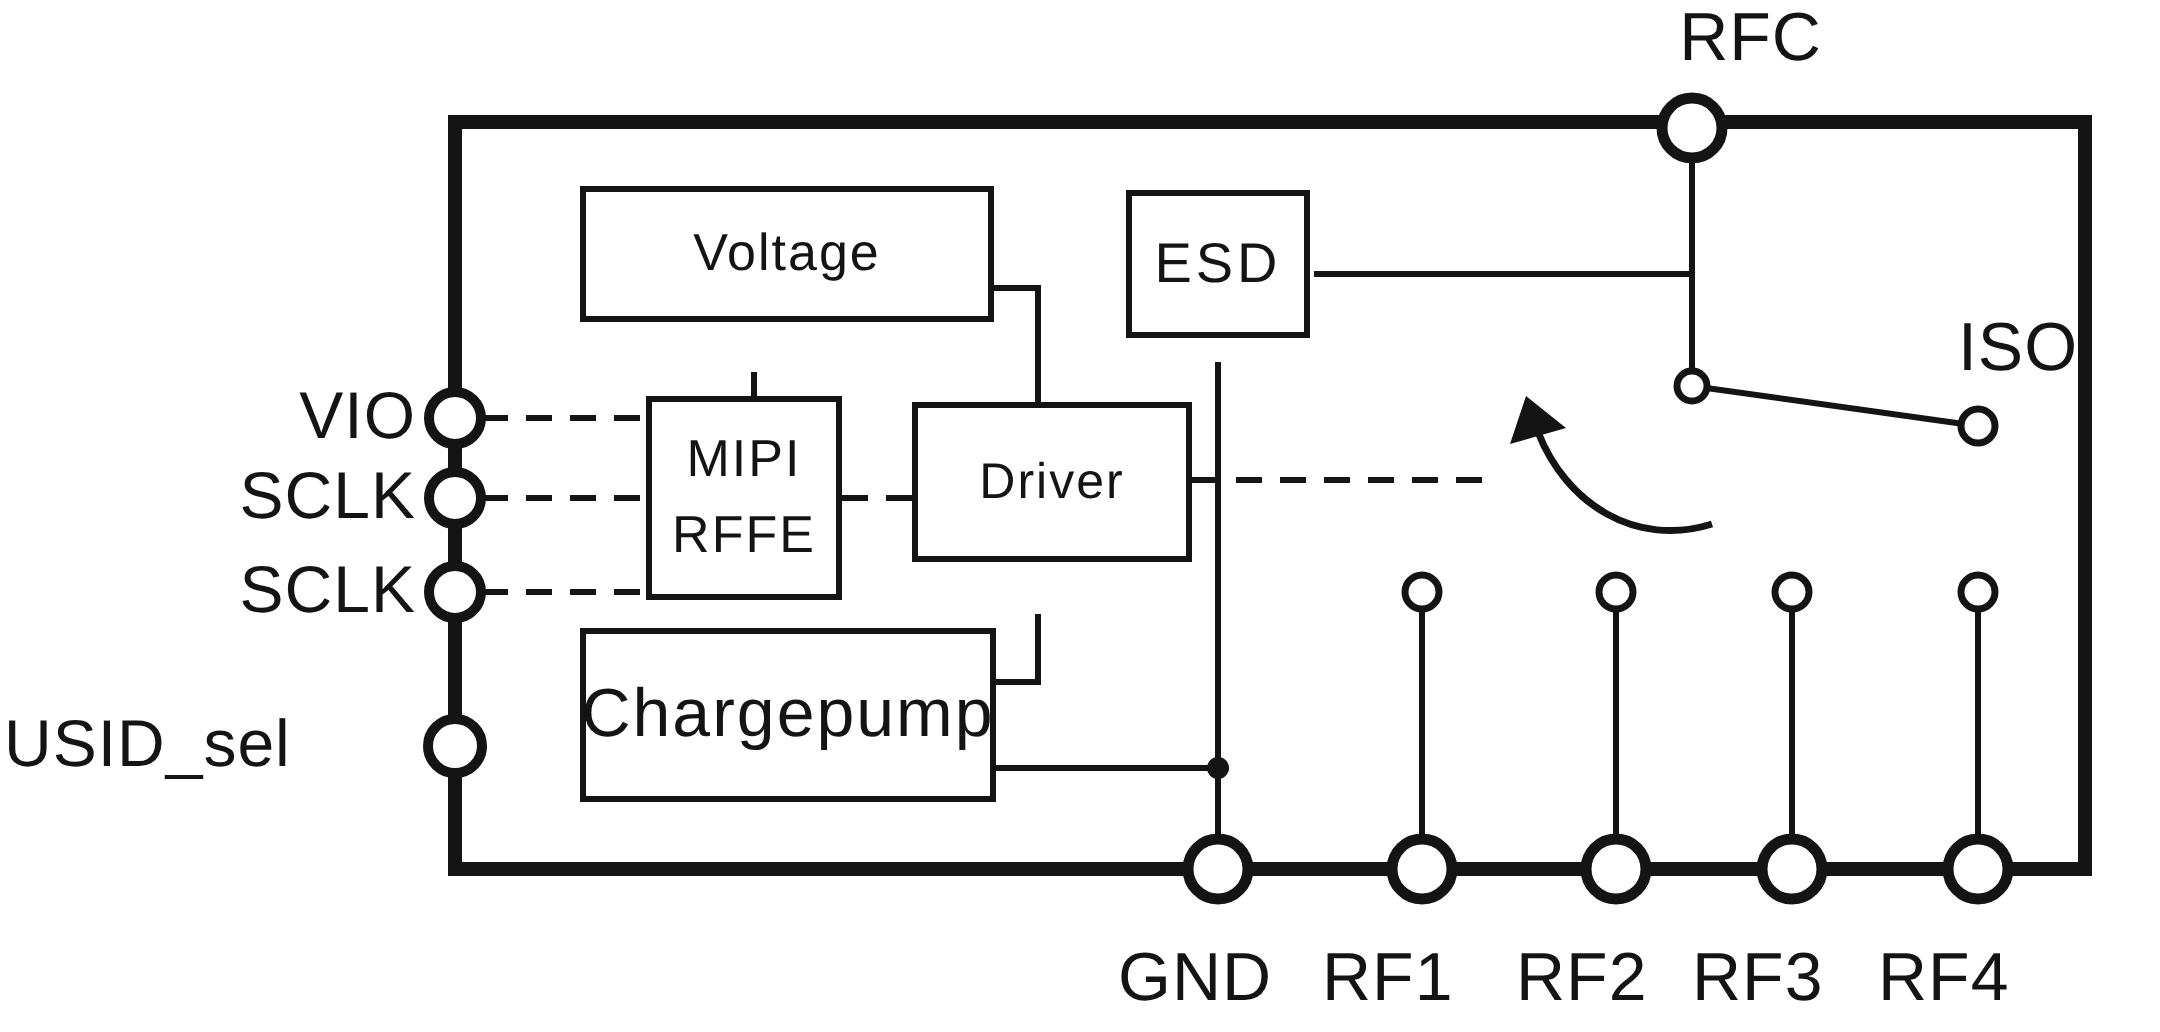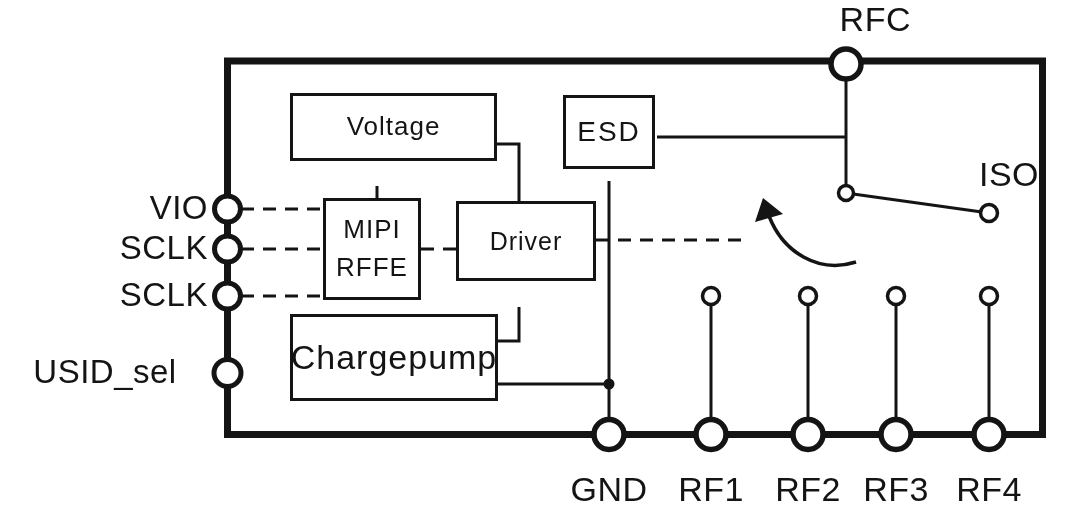--- a/index.html
+++ b/index.html
@@ -54,22 +54,22 @@
     font-size: 33px;
     font-weight: 500;
     white-space: nowrap;
     letter-spacing: 0.5px;
   }
   .lbl-rfc   { left: 781px; top: 0px;   width: 130px; text-align: right; font-size: 34px; }
   .lbl-iso   { left: 964px; top: 155px; width: 90px;  text-align: center; font-size: 34px; }
   .lbl-vio   { left: 90px;  top: 189px; width: 118px; text-align: right; }
   .lbl-sclk  { left: 70px;  top: 229px; width: 138px; text-align: right; }
   .lbl-sdata { left: 48px;  top: 276px; width: 160px; text-align: right; }
-  .lbl-usid  { left: 2px;   top: 353px; width: 206px; text-align: center; }
-  .lbl-bottom { top: 470px; width: 100px; text-align: center; font-size: 34px; }
+  .lbl-usid  { left: 2px;   top: 353px; width: 206px; text-align: left; }
+  .lbl-bottom { top: 470px; width: 100px; text-align: left; font-size: 34px; }
   .lbl-gnd { left: 559px; }
   .lbl-rf1 { left: 661px; }
   .lbl-rf2 { left: 758px; }
   .lbl-rf3 { left: 846px; }
   .lbl-rf4 { left: 939px; }
 </style>
 </head>
 <body>
 
 <div class="canvas">

